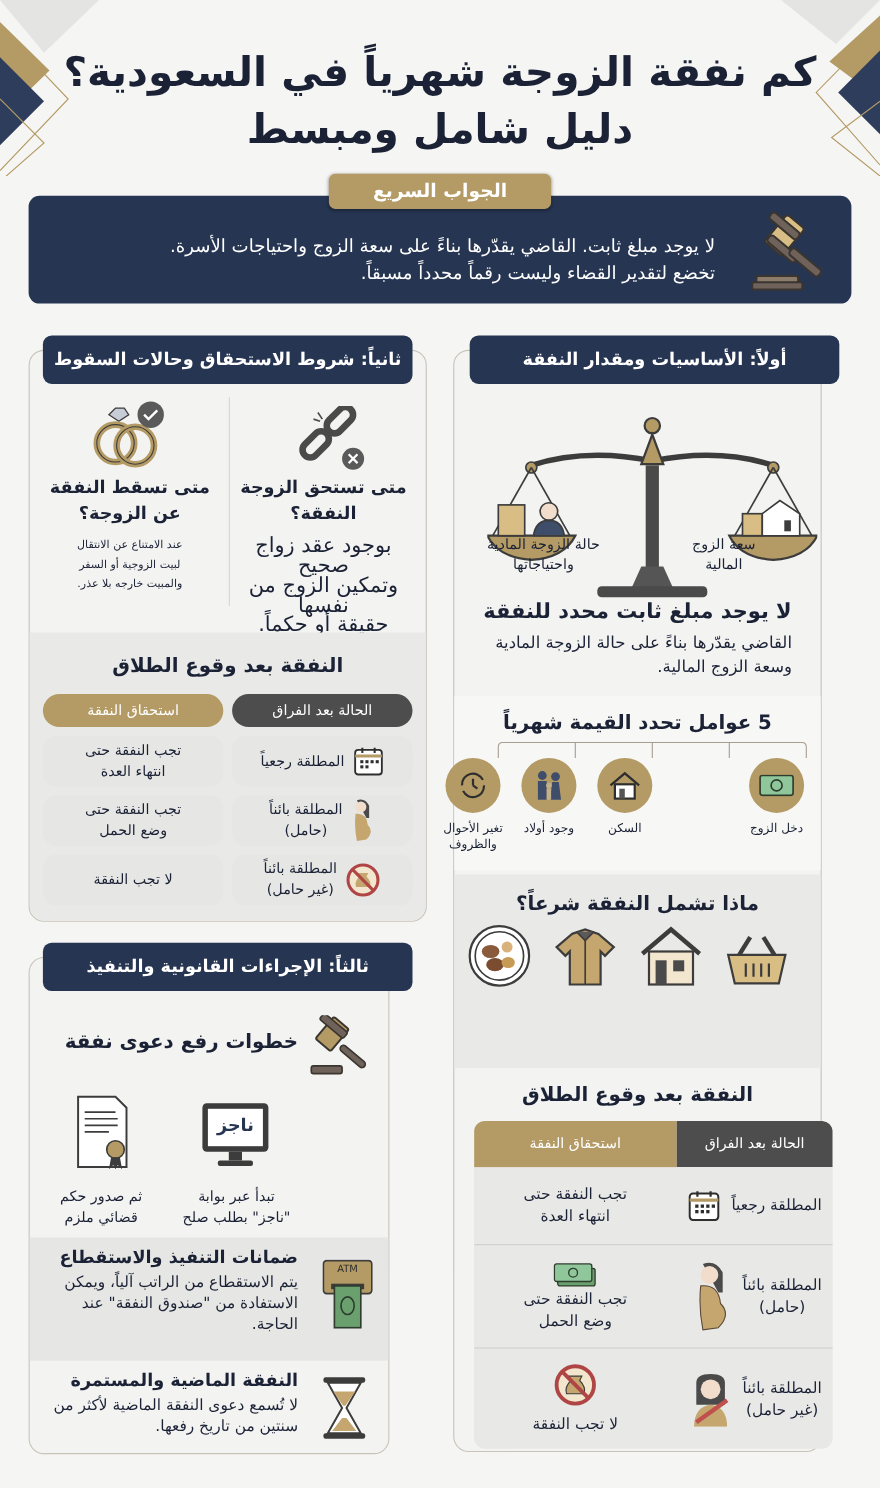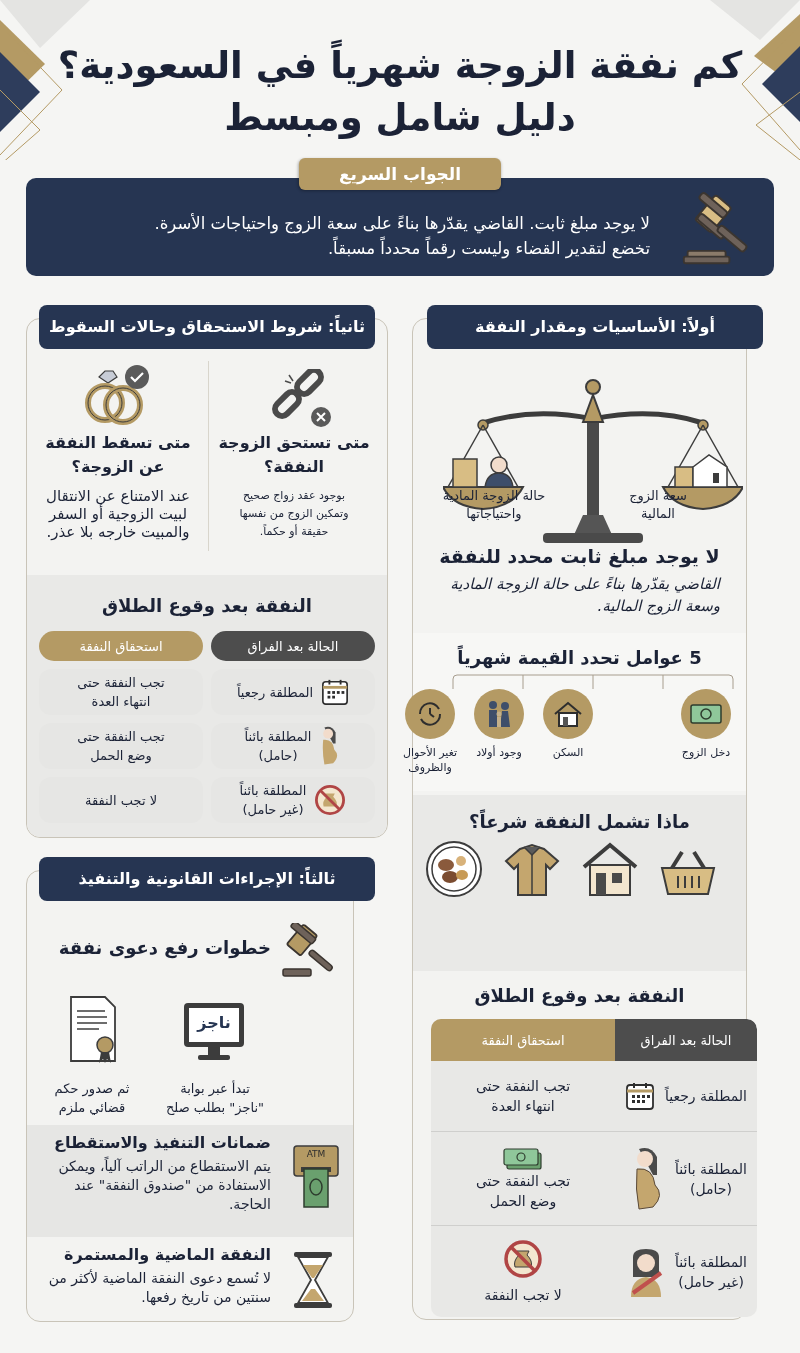--- a/index.html
+++ b/index.html
@@ -174,21 +174,21 @@
   <div class="scale-label" style="right: 38px; top: 168px; width: 100px;">
     <div>سعة الزوج</div>
     <div>المالية</div>
   </div>
   <div class="scale-label" style="left: 16px; top: 168px; width: 130px;">
     <div>حالة الزوجة المادية</div>
     <div>واحتياجاتها</div>
   </div>
 
   <div class="abs h2 center" style="top: 226px; left: 0; width: 100%; font-size: 19px;">لا يوجد مبلغ ثابت محدد للنفقة</div>
-  <div class="abs txt" style="top: 254px; right: 26px; width: 320px; font-size: 15px; line-height: 22px; font-style: italic;">
+  <div class="abs txt" style="top: 254px; right: 26px; width: 320px; font-size: 15px; line-height: 22px;">
     <div>القاضي يقدّرها بناءً على حالة الزوجة المادية</div>
     <div>وسعة الزوج المالية.</div>
   </div>
 
   <div class="band" style="top: 314px; height: 158px; background: #f7f7f5;"></div>
   <div class="abs h2 center" style="top: 328px; left: 0; width: 100%;">5 عوامل تحدد القيمة شهرياً</div>
   <svg class="abs" style="left: 30px; top: 352px; width: 300px; height: 20px;" viewBox="0 0 300 20">
     <path d="M10 18 L10 8 Q10 4 14 4 L286 4 Q290 4 290 8 L290 18" fill="none" stroke="#a79d8e" stroke-width="1"></path>
     <line x1="80" y1="4" x2="80" y2="18" stroke="#a79d8e" stroke-width="1"></line>
     <line x1="150" y1="4" x2="150" y2="18" stroke="#a79d8e" stroke-width="1"></line>
@@ -352,40 +352,40 @@
     <rect x="30" y="6" width="28" height="14" rx="7" transform="rotate(-45 44 13)" fill="none" stroke="#4a4a4a" stroke-width="6"></rect>
     <circle cx="56" cy="48" r="10" fill="#5a5a5a"></circle>
       <path d="M52 44 L60 52 M60 44 L52 52" stroke="#fff" stroke-width="2"></path>
     <line x1="24" y1="6" x2="28" y2="12" stroke="#4a4a4a" stroke-width="1.5"></line>
       <line x1="20" y1="12" x2="26" y2="14" stroke="#4a4a4a" stroke-width="1.5"></line>
   </svg>
   <div class="abs h2 center" style="right: 8px; top: 112px; width: 170px; font-size: 16px; line-height: 24px;">
     <div>متى تستحق الزوجة</div>
     <div>النفقة؟</div>
   </div>
-  <div class="abs txt center" style="right: 8px; top: 168px; width: 170px; font-size: 11px; line-height: 18px;">
+  <div class="abs txt center" style="right: 8px; top: 168px; width: 170px; font-size: 19px; line-height: 18px;">
     <div>بوجود عقد زواج صحيح</div>
     <div>وتمكين الزوج من نفسها</div>
     <div>حقيقة أو حكماً.</div>
   </div>
 
   <svg class="abs" style="left: 54px; top: 44px; width: 72px; height: 66px;" viewBox="0 0 72 66">
     <path d="M18 14 L24 8 L32 8 L36 14 L27 20 Z" fill="#c7ccd6" stroke="#3c3c3c" stroke-width="1.2"></path>
     <circle cx="24" cy="40" r="17" fill="none" stroke="#b49a64" stroke-width="6"></circle>
     <circle cx="24" cy="40" r="17" fill="none" stroke="#3c3c3c" stroke-width="1"></circle>
     <circle cx="42" cy="42" r="17" fill="none" stroke="#b49a64" stroke-width="6"></circle>
     <circle cx="42" cy="42" r="17" fill="none" stroke="#3c3c3c" stroke-width="1"></circle>
     <circle cx="56" cy="14" r="12" fill="#5a5a5a"></circle>
       <path d="M50 14 L54 18 L62 10" fill="none" stroke="#fff" stroke-width="2.2"></path>
   </svg>
   <div class="abs h2 center" style="left: 6px; top: 112px; width: 170px; font-size: 16px; line-height: 24px;">
     <div>متى تسقط النفقة</div>
     <div>عن الزوجة؟</div>
   </div>
-  <div class="abs txt center" style="left: 6px; top: 168px; width: 170px; font-size: 15px; line-height: 18px;">
+  <div class="abs txt center" style="left: 6px; top: 168px; width: 170px; font-size: 10px; line-height: 18px;">
     <div>عند الامتناع عن الانتقال</div>
     <div>لبيت الزوجية أو السفر</div>
     <div>والمبيت خارجه بلا عذر.</div>
   </div>
 
   <div class="band" style="top: 256px; height: 262px; border-radius: 0 0 14px 14px;"></div>
   <div class="abs h2 center" style="top: 276px; left: 0; width: 100%;">النفقة بعد وقوع الطلاق</div>
 
   <div class="ltbl">
     <div class="pill-row pill-head">

